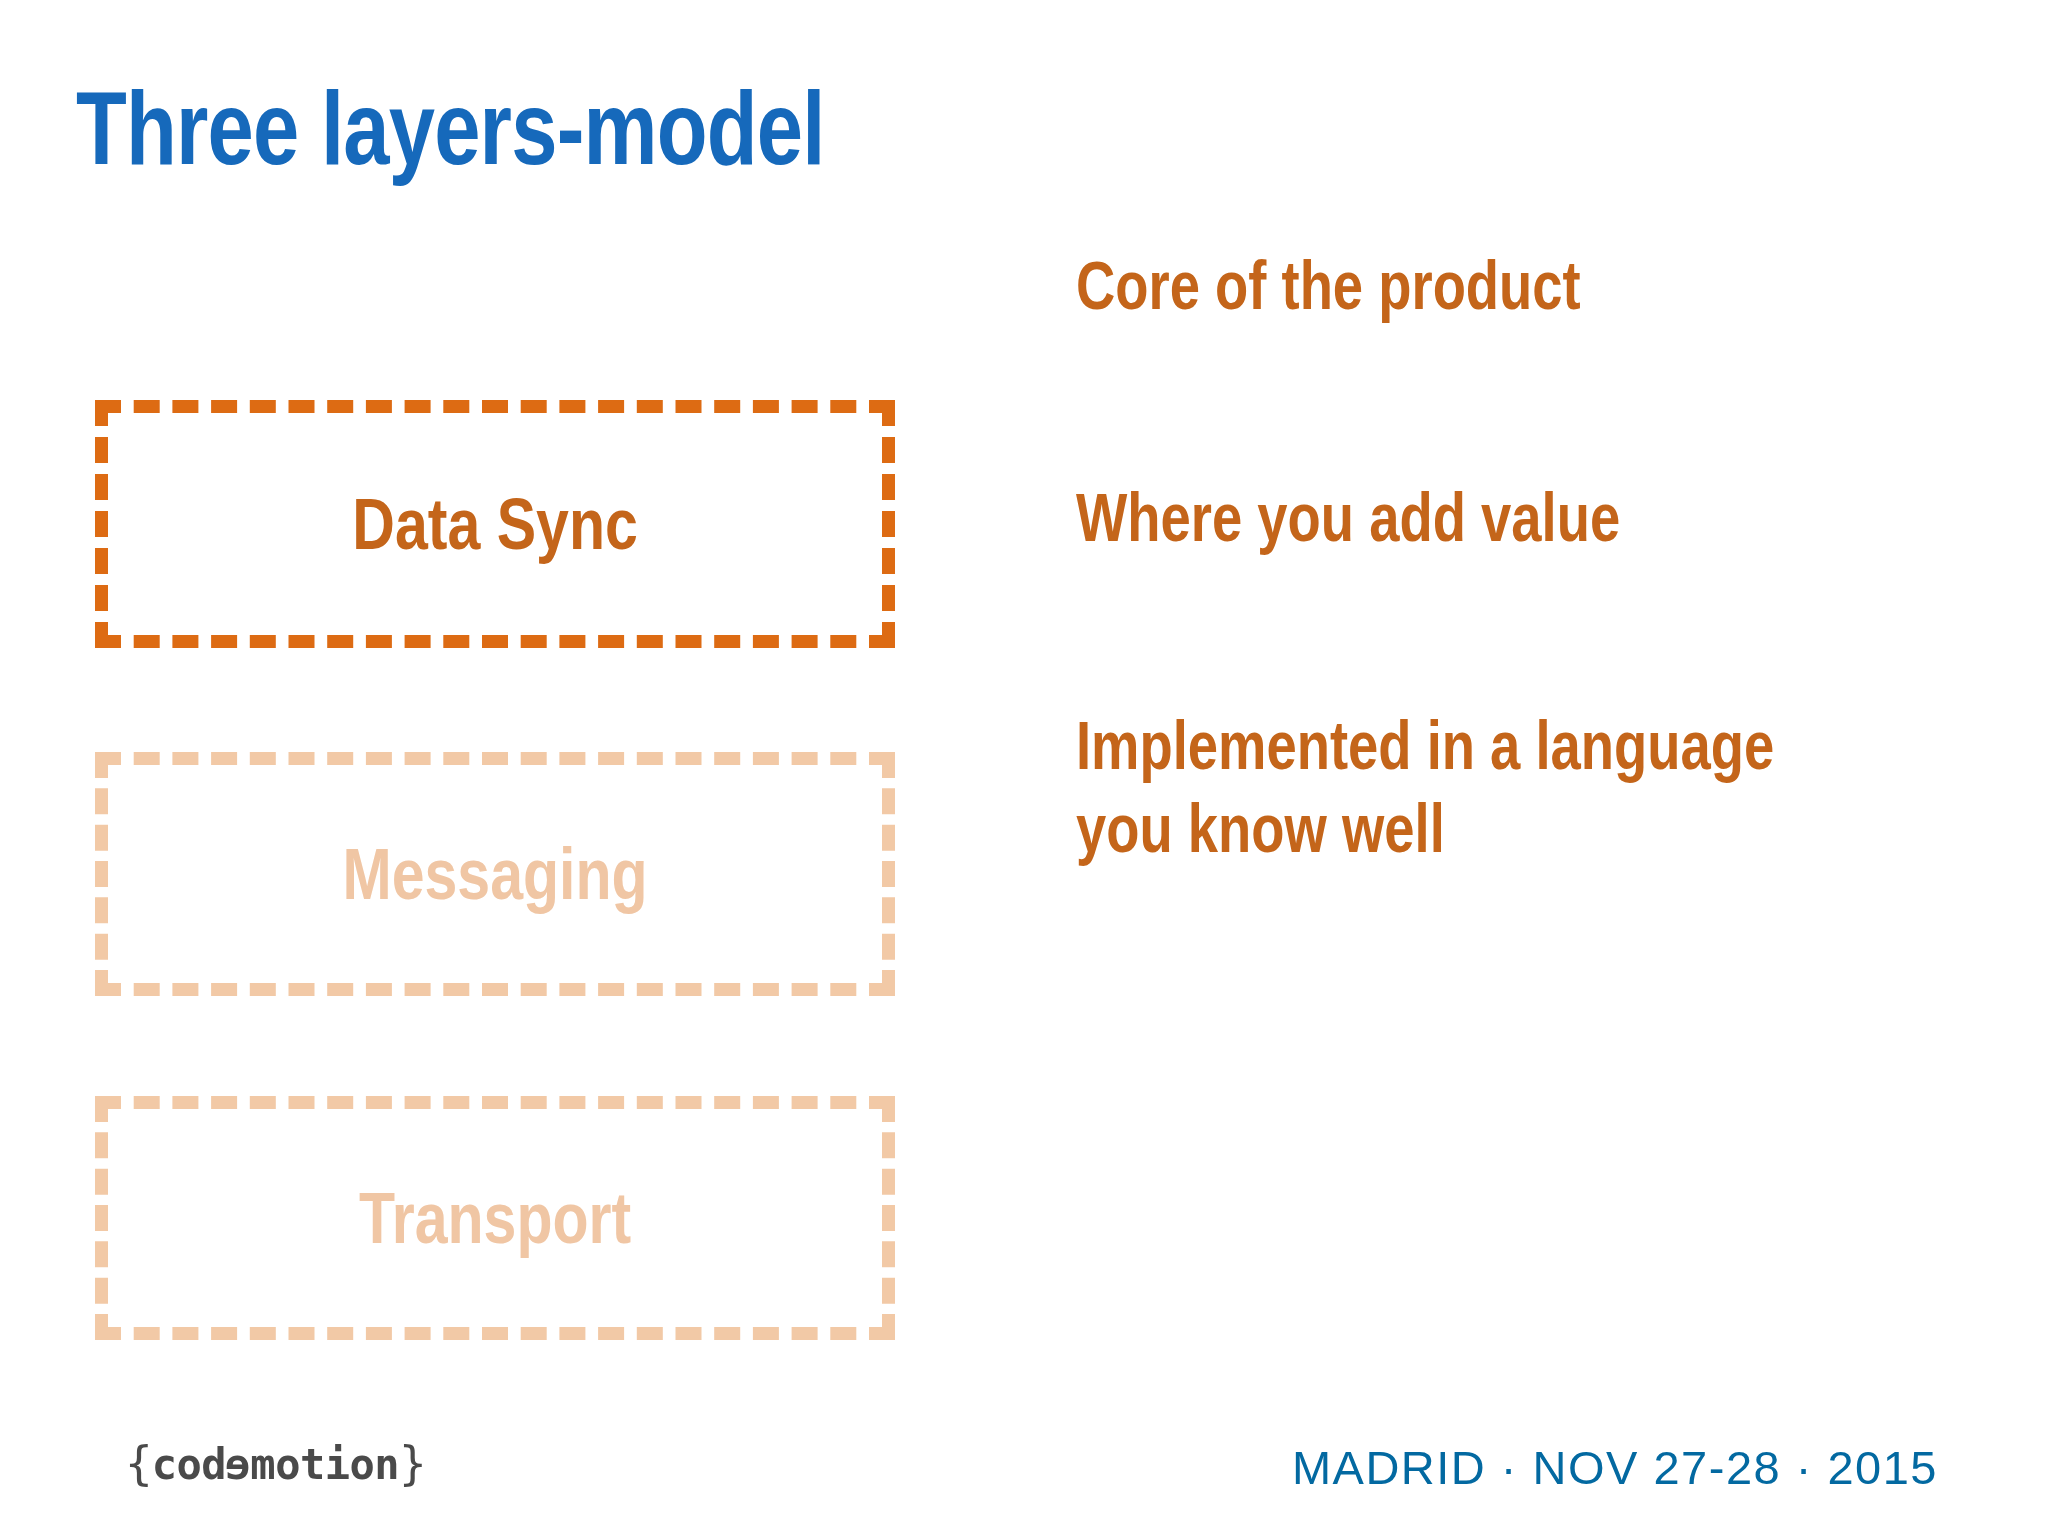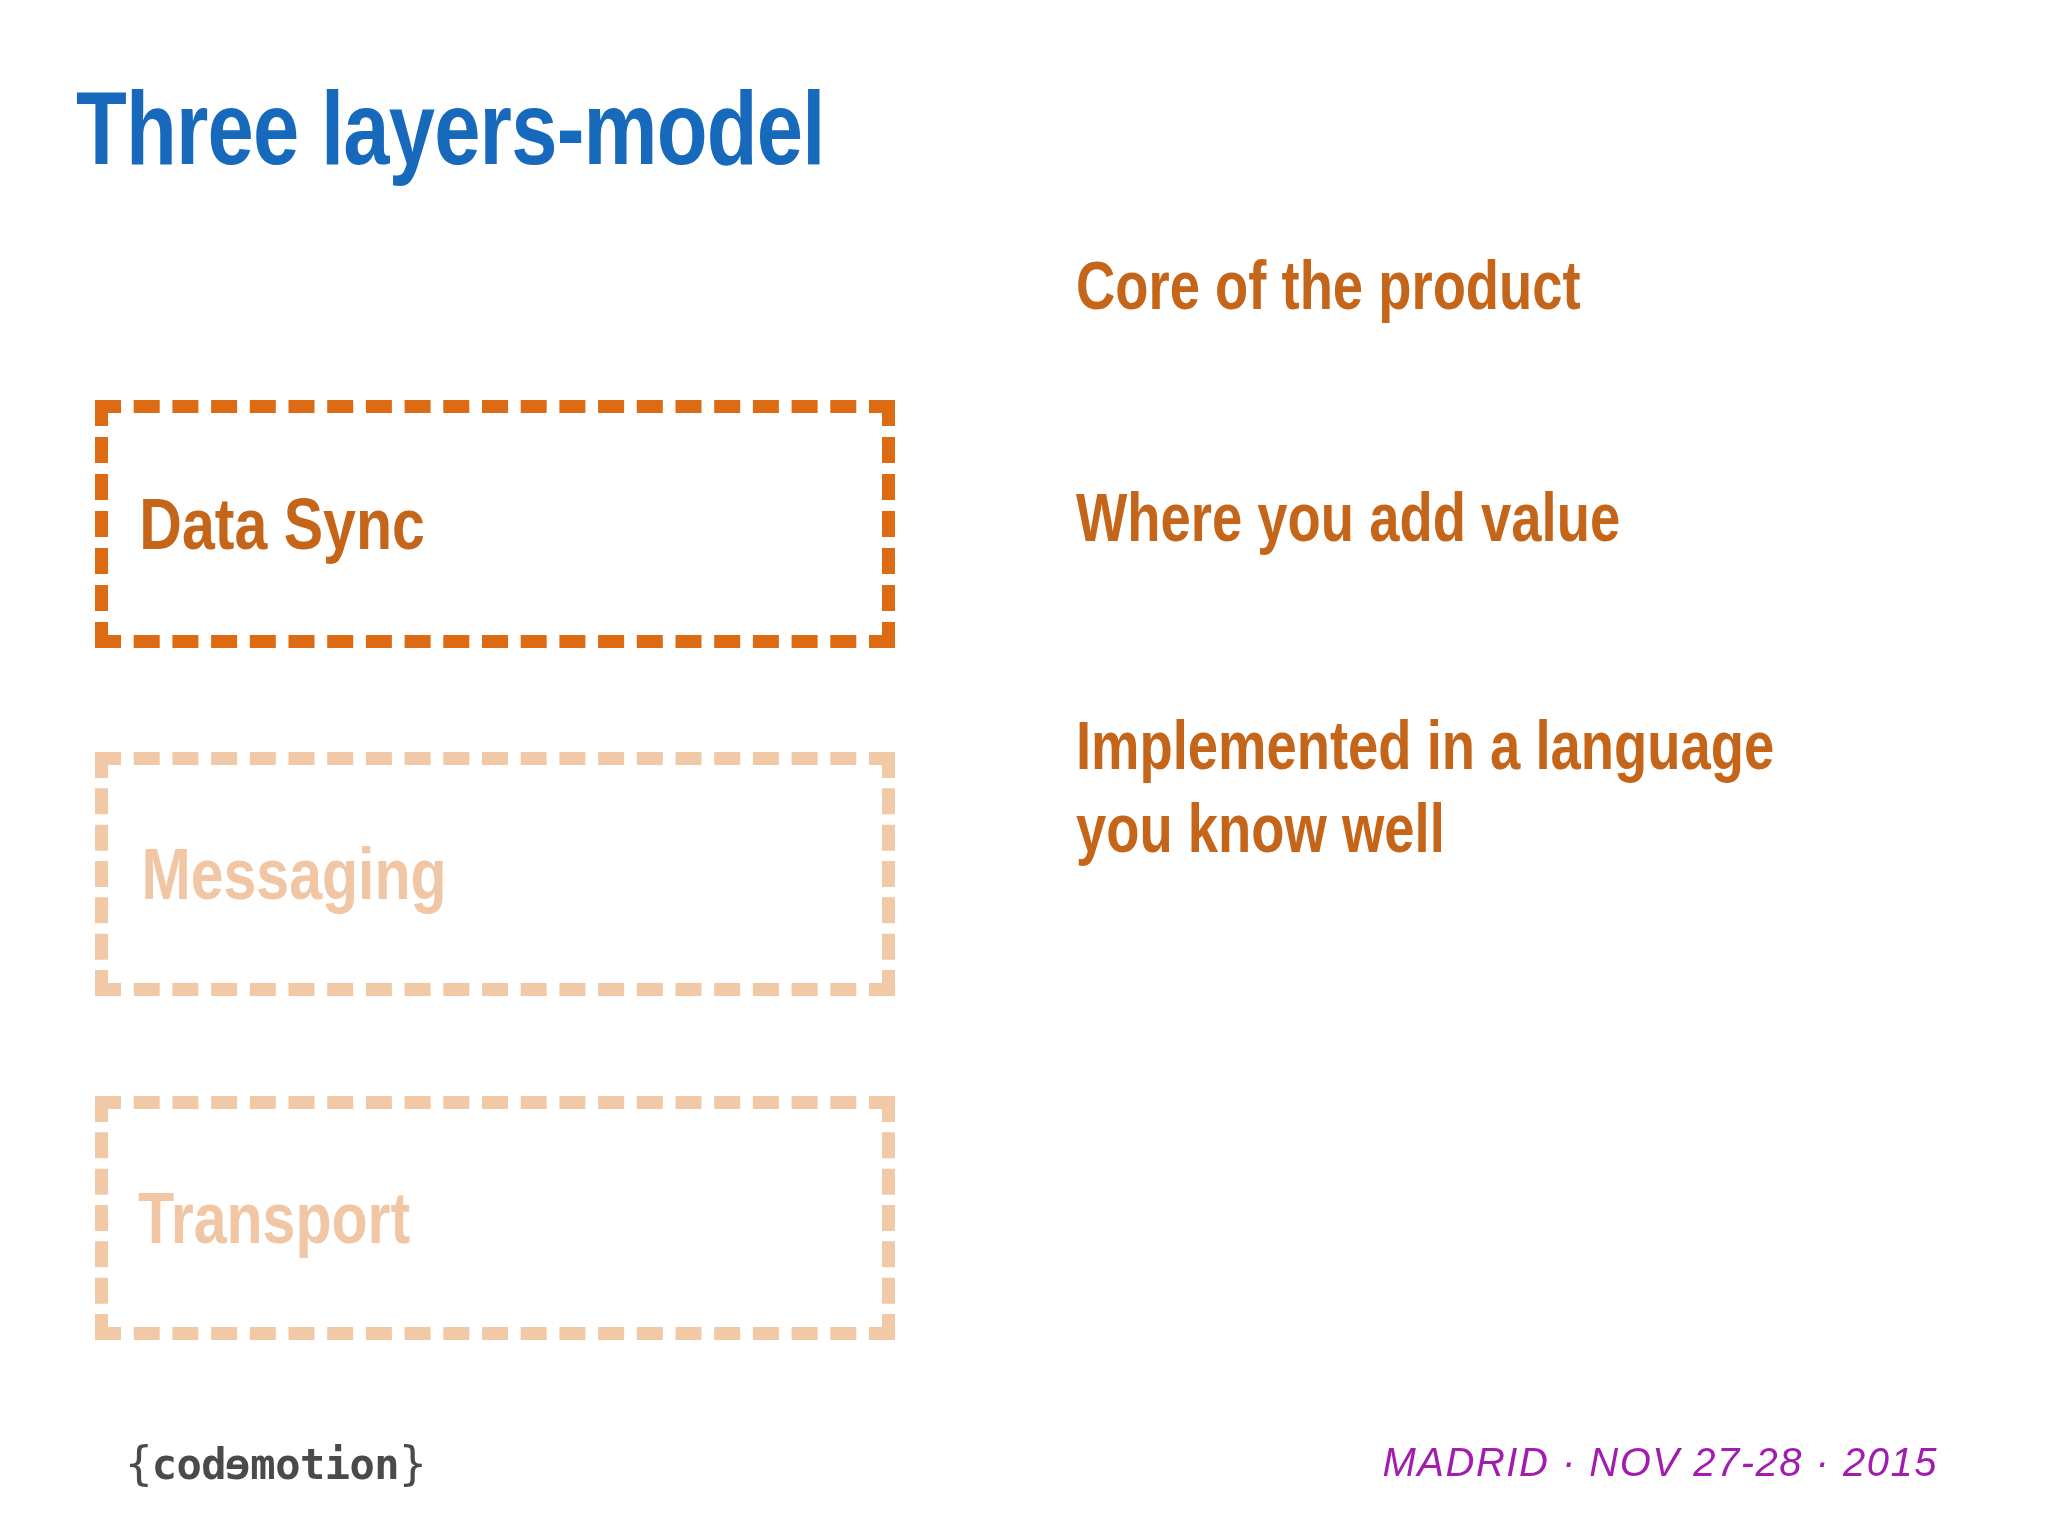--- a/index.html
+++ b/index.html
@@ -45,20 +45,21 @@
     top: 352px;
     width: 800px;
   }
 
   .layer-box {
     position: relative;
     width: 800px;
     box-sizing: border-box;
     display: flex;
     align-items: center;
+    justify-content: center;
     border-style: dashed;
     border-width: 13px;
     background: transparent;
   }
 
   .layer-box.active {
     height: 248px;
     border-color: #dd6b13;
     margin-bottom: 104px;
   }
@@ -133,25 +134,24 @@
     display: inline-block;
     transform: scaleX(-1);
     color: #4a4a4a;
   }
 
   .footer-event {
     position: absolute;
     right: 110px;
     top: 1392px;
     font-family: "Liberation Sans", sans-serif;
-    font-style: italic;
     font-weight: normal;
-    font-size: 40px;
+    font-size: 47px;
     letter-spacing: 1.5px;
-    color: #a21caf;
+    color: #0369a1;
     white-space: nowrap;
   }
 </style>
 </head>
 <body>
 
 <div class="slide">
 
   <div class="slide-title">Three layers-model</div>
 

